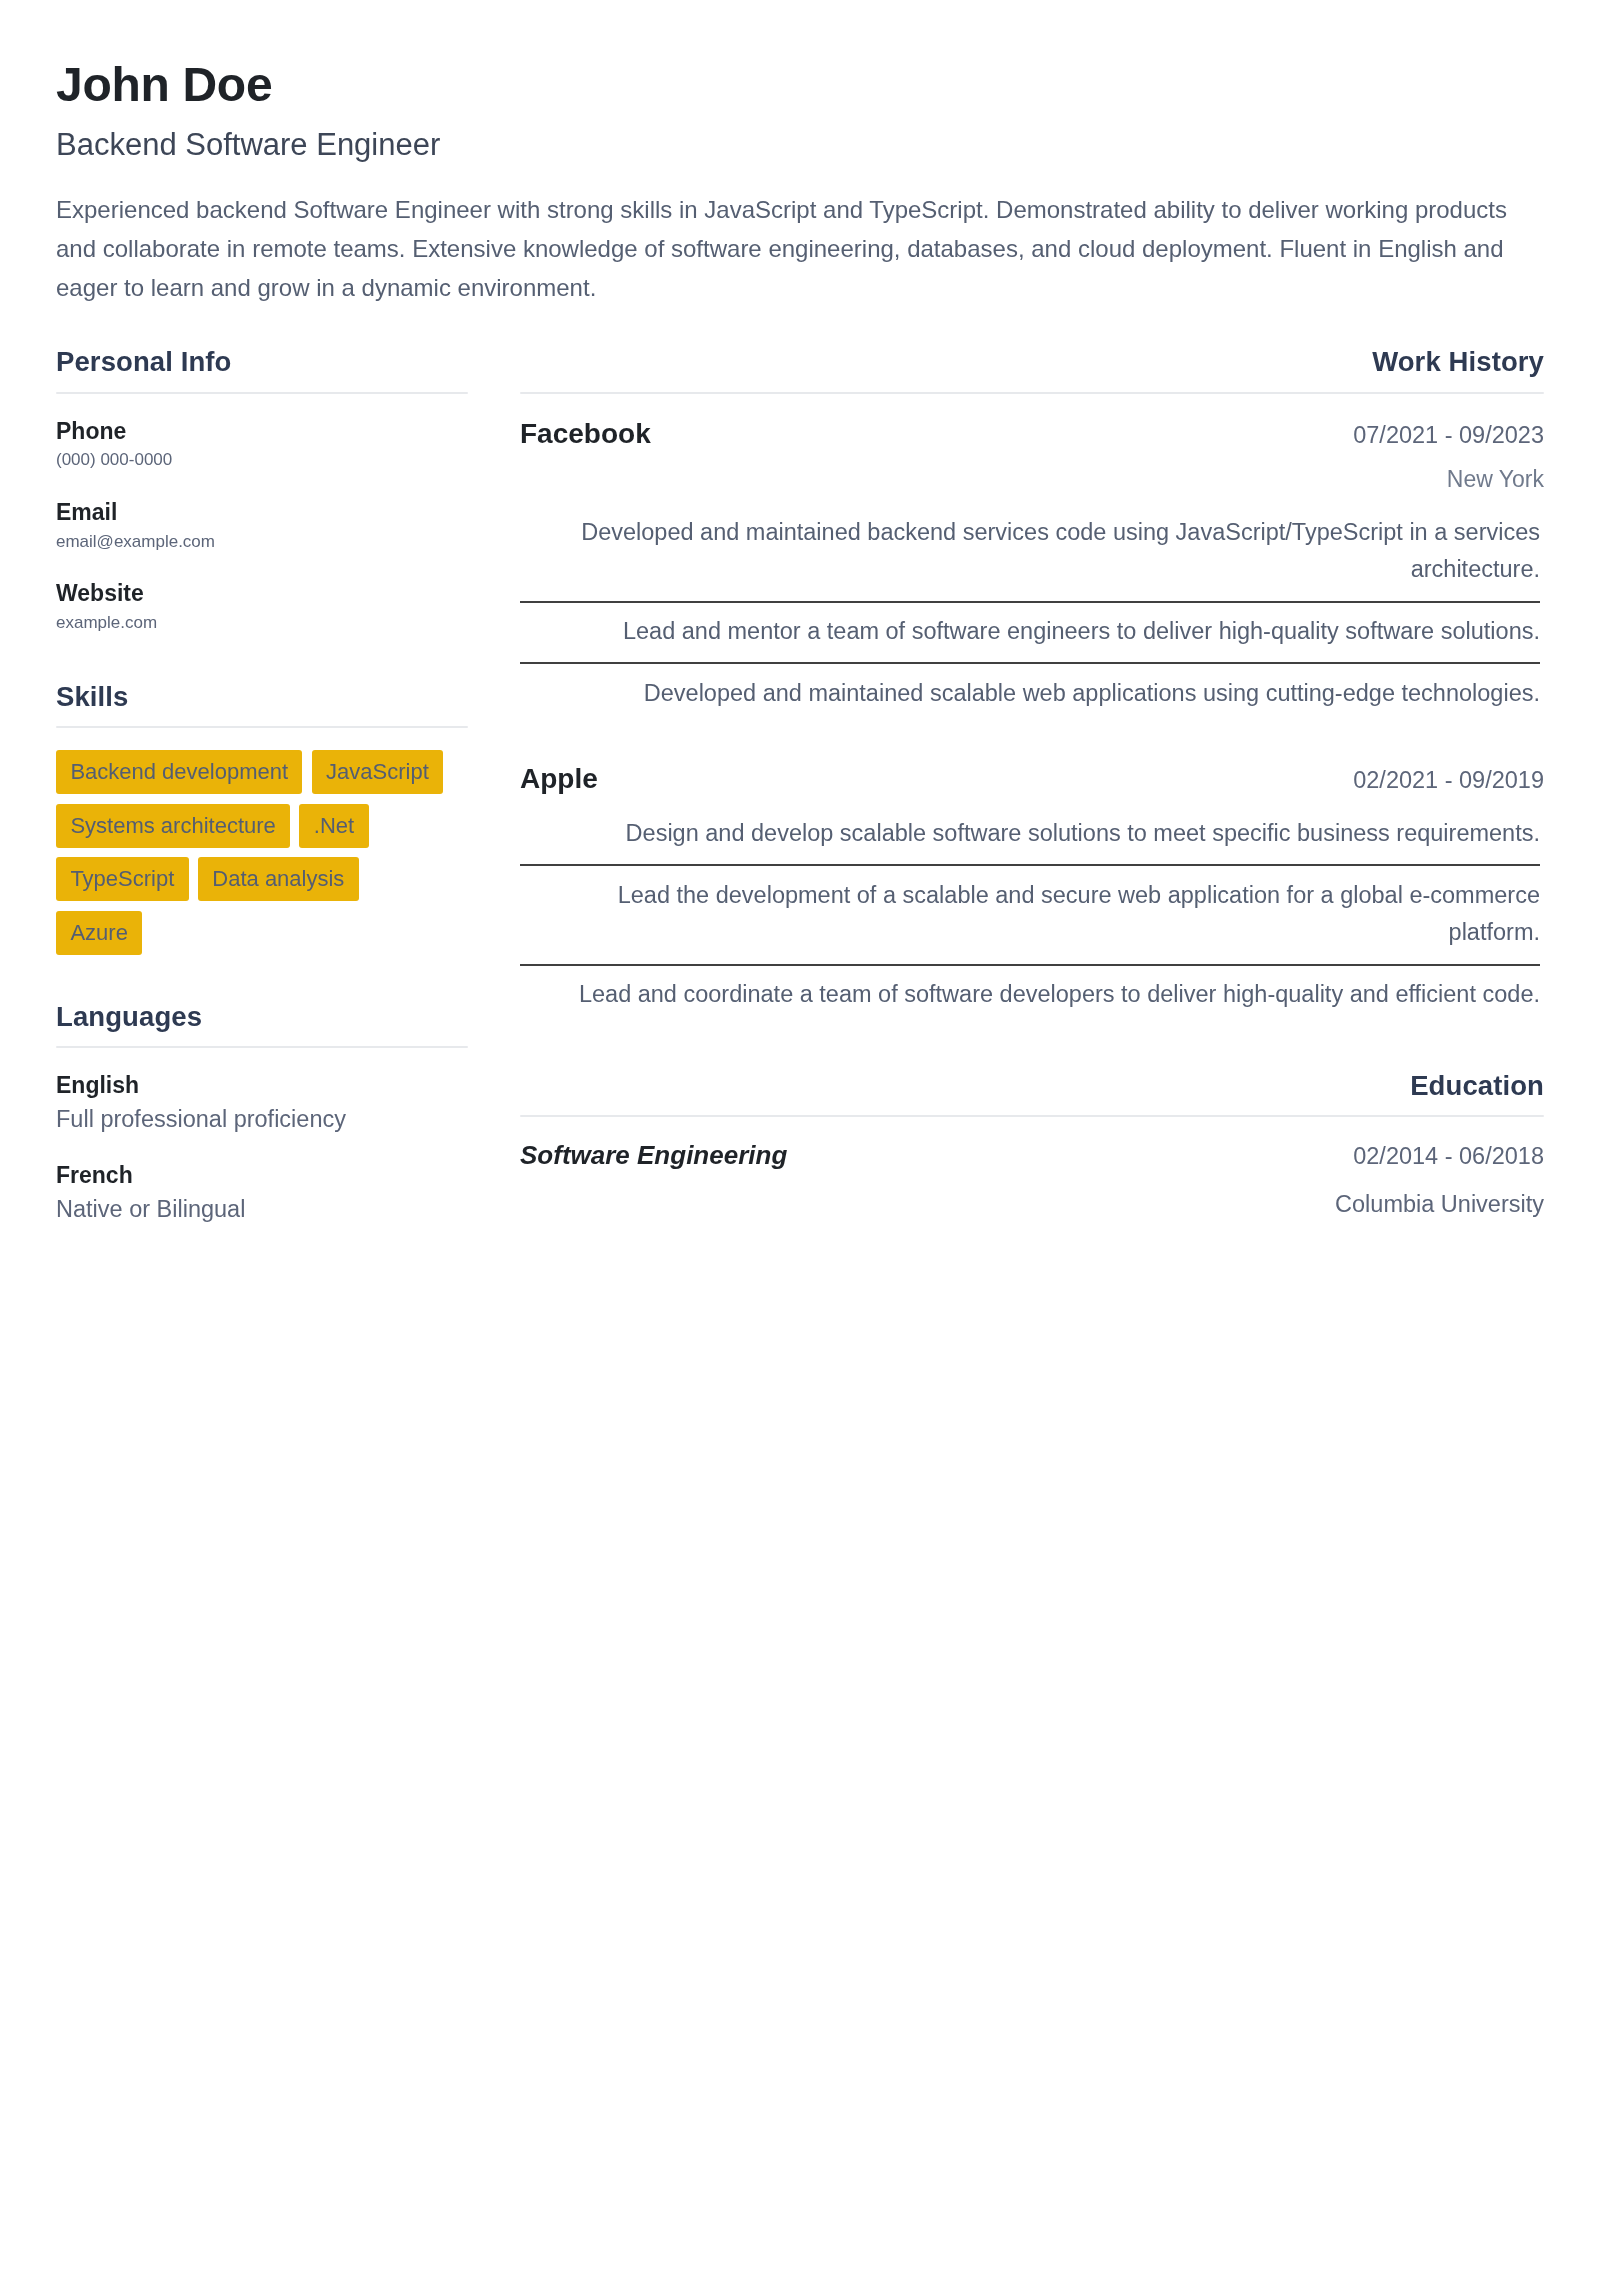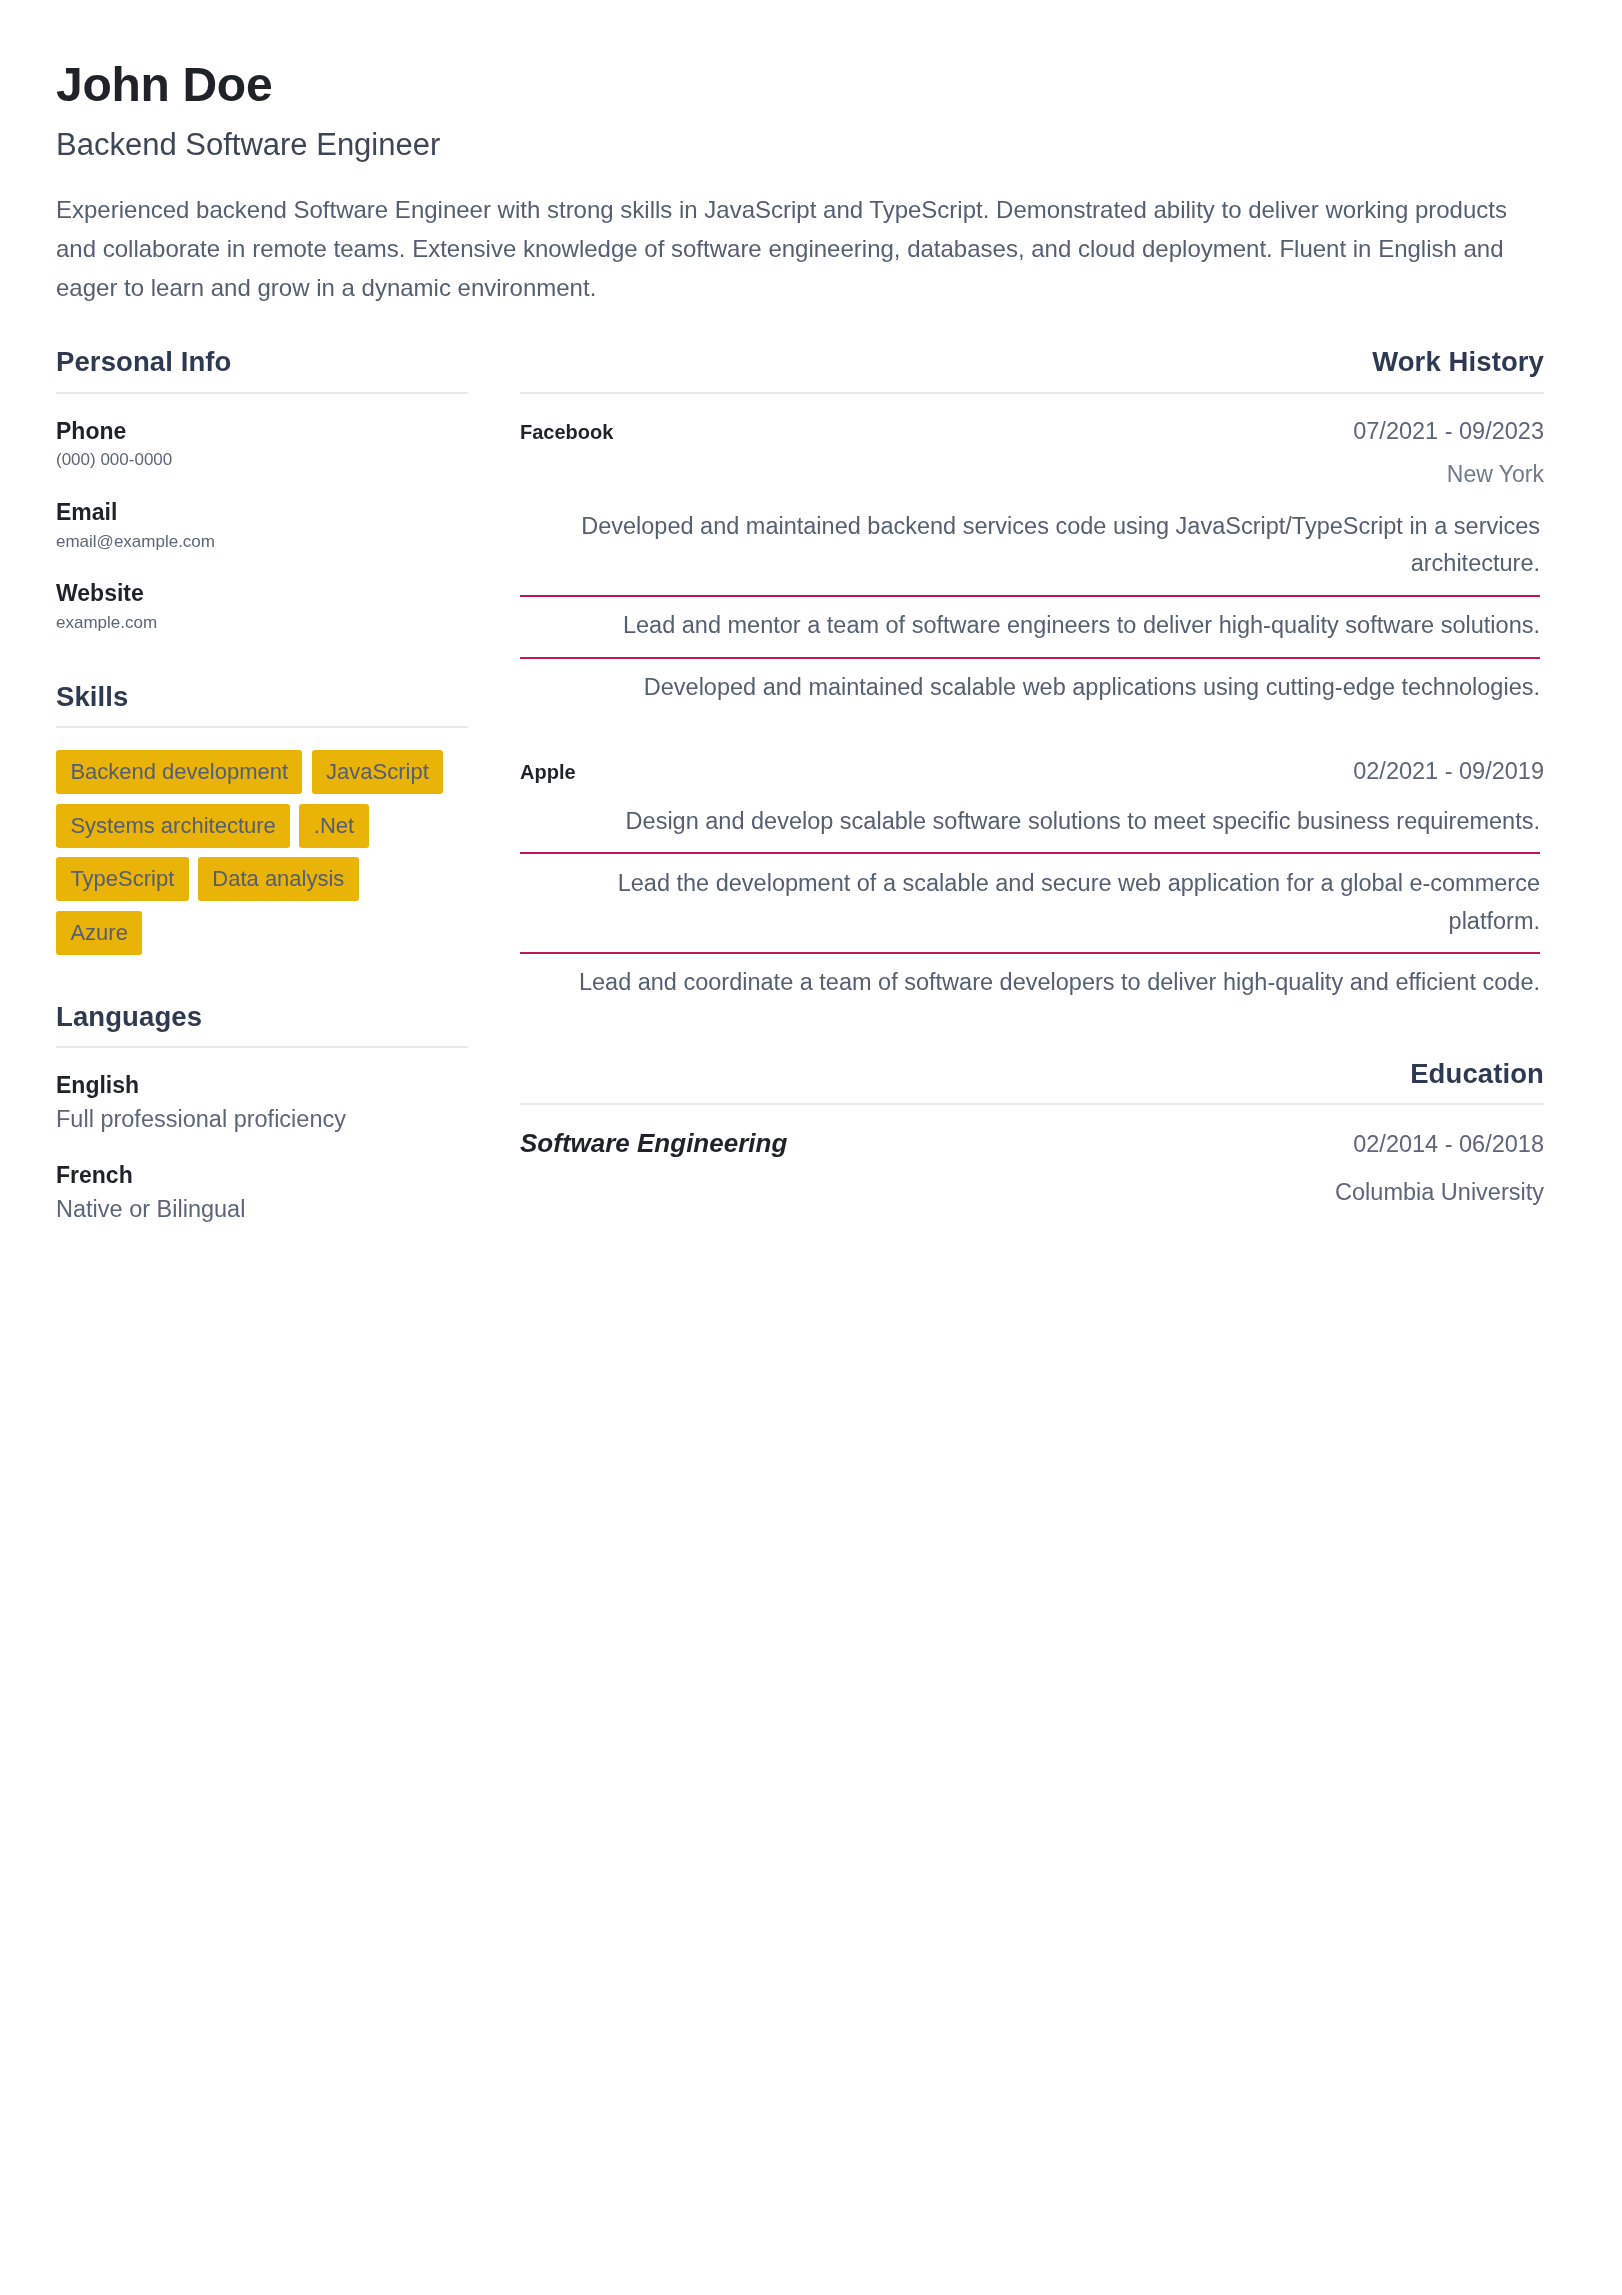--- a/index.html
+++ b/index.html
@@ -145,21 +145,21 @@
   .entry:last-child { margin-bottom: 0; }
 
   .entry-top {
     display: flex;
     align-items: baseline;
     justify-content: space-between;
     gap: 19.6px;
   }
 
   .entry-org {
-    font-size: 20px;
+    font-size: 28px;
     font-weight: 700;
     color: #1f2328;
     line-height: 1.3;
   }
 
   .entry-dates {
     font-size: 23.5px;
     font-weight: 400;
     color: #5c6579;
     line-height: 1.3;
@@ -176,21 +176,21 @@
   }
 
   .bullets { margin-top: 6.5px; }
 
   .bullet {
     font-size: 23.5px;
     font-weight: 400;
     color: #555f72;
     line-height: 1.6;
     padding: 10.5px 0 11.8px 0;
-    border-bottom: 2px solid #be185d;
+    border-bottom: 2px solid #404040;
     max-width: 1020px;
   }
 
   .bullet:last-child { border-bottom: none; }
 
   .entry-degree {
     font-size: 26px;
     font-weight: 700;
     color: #1f2328;
     line-height: 1.3;

